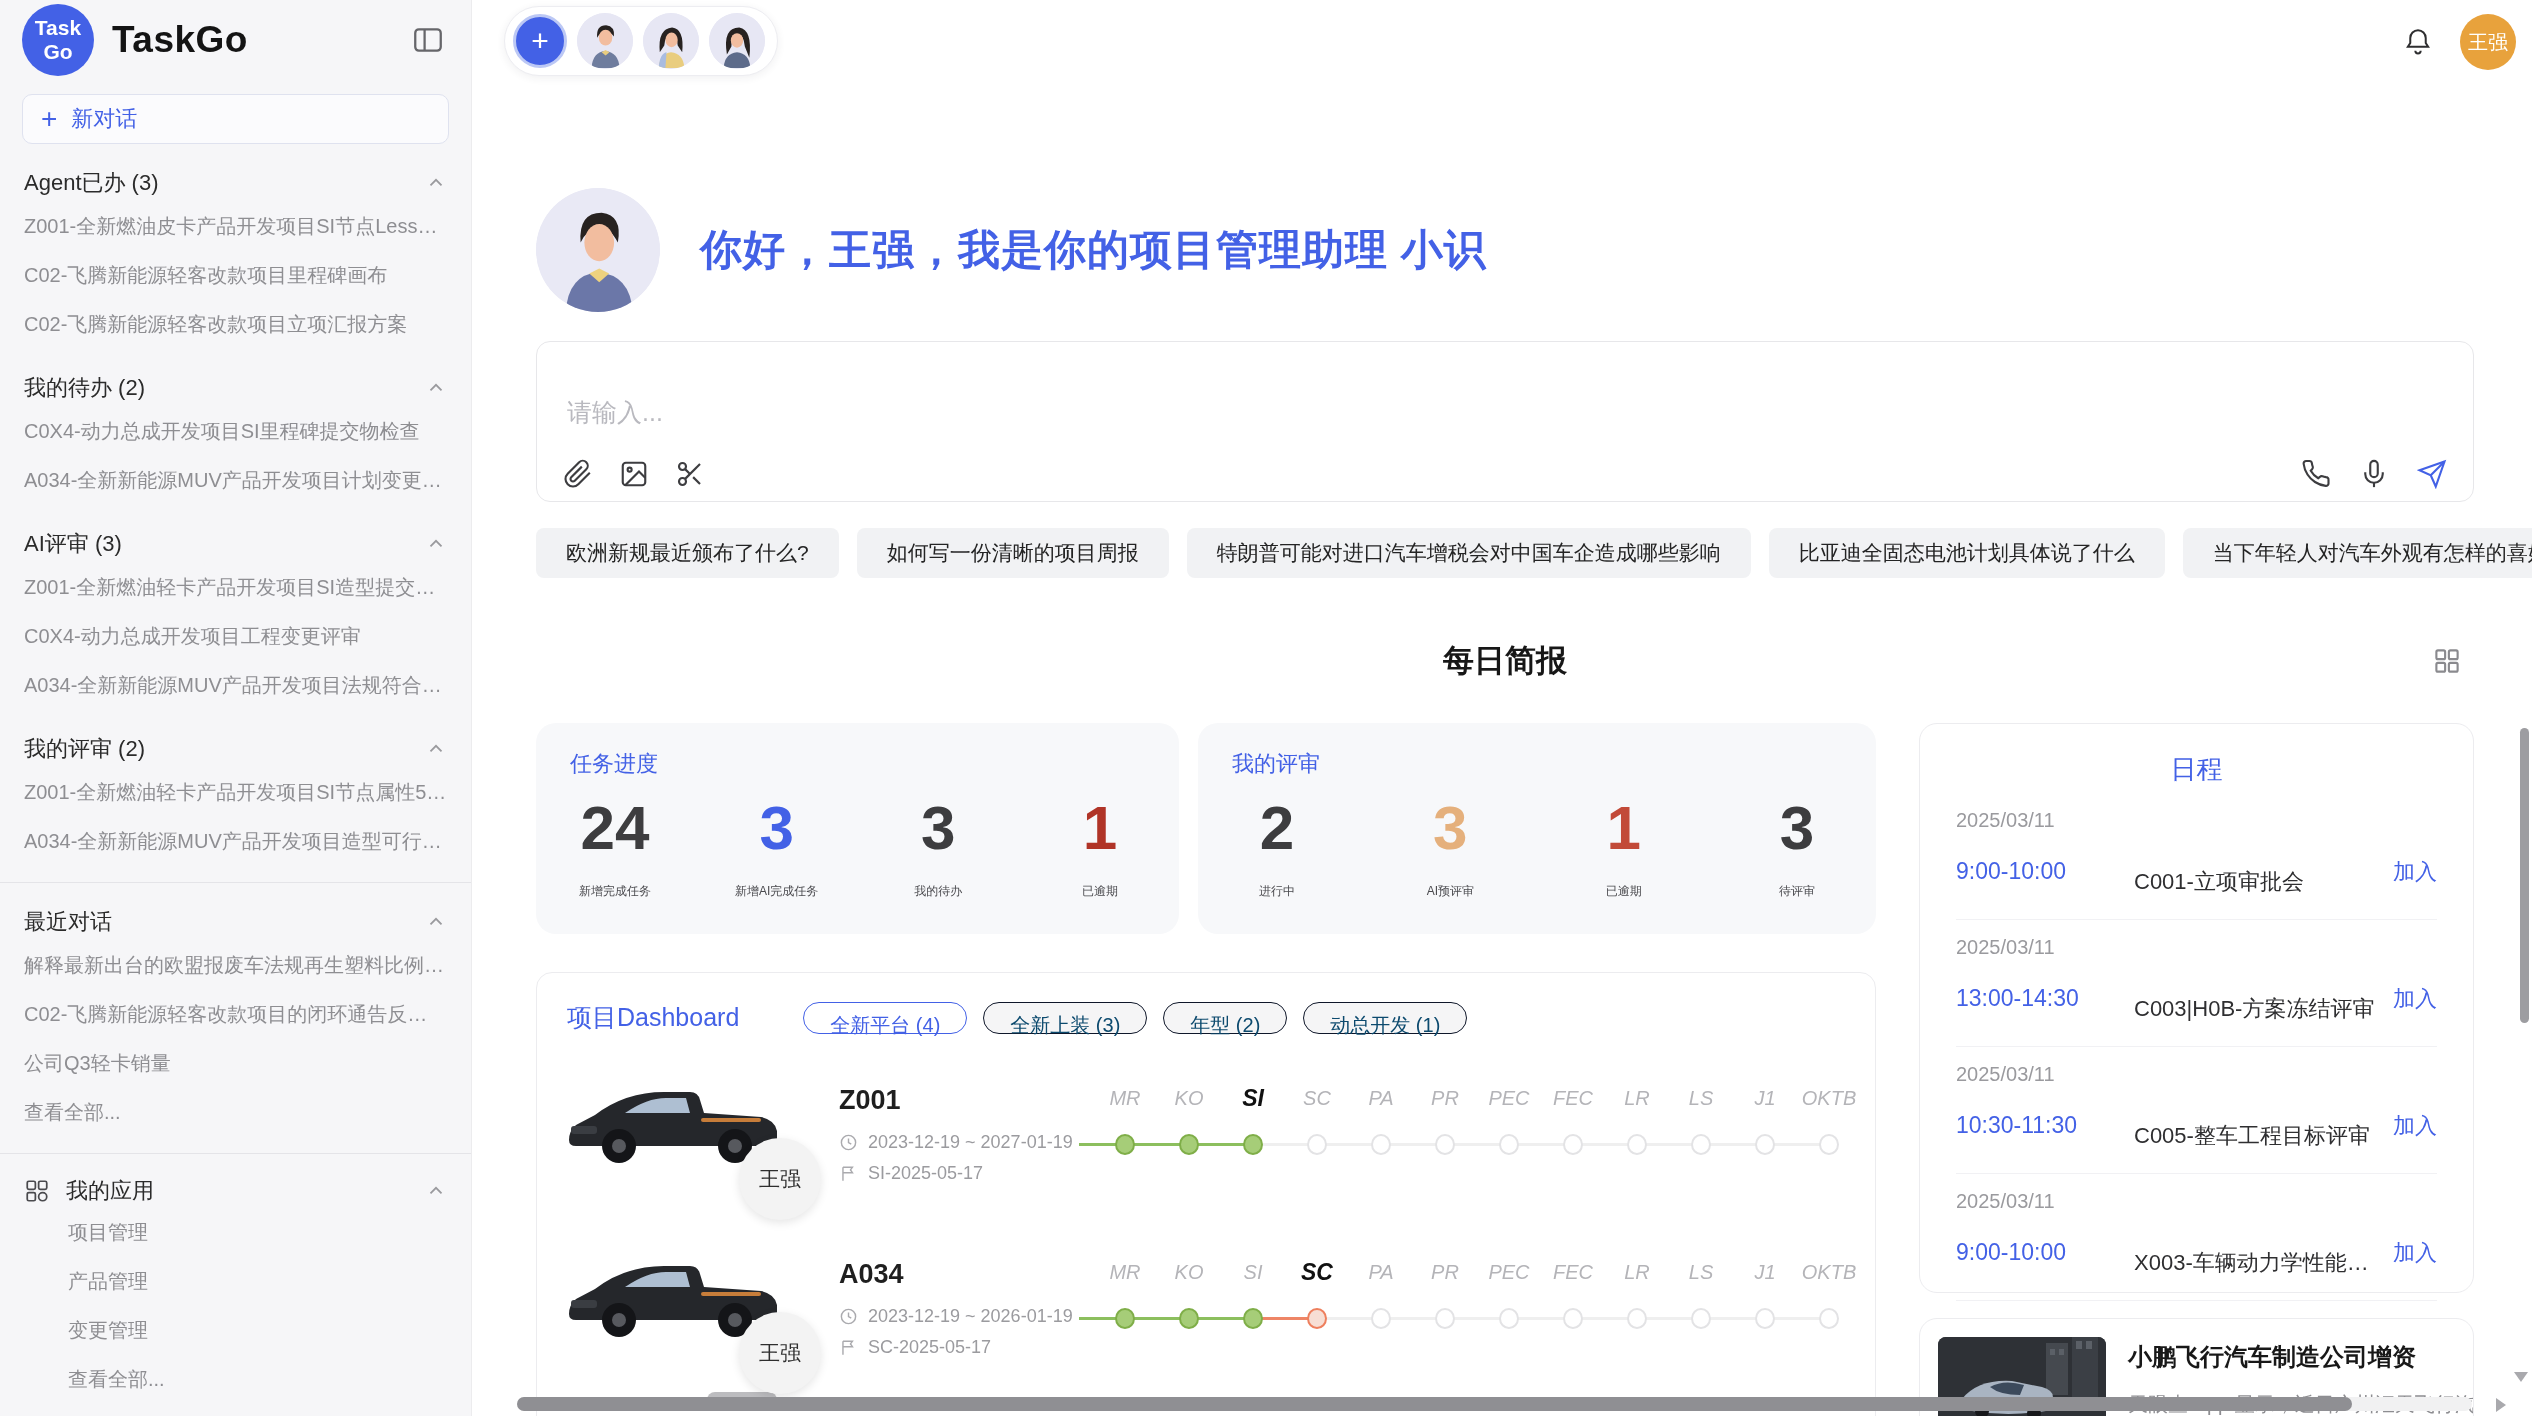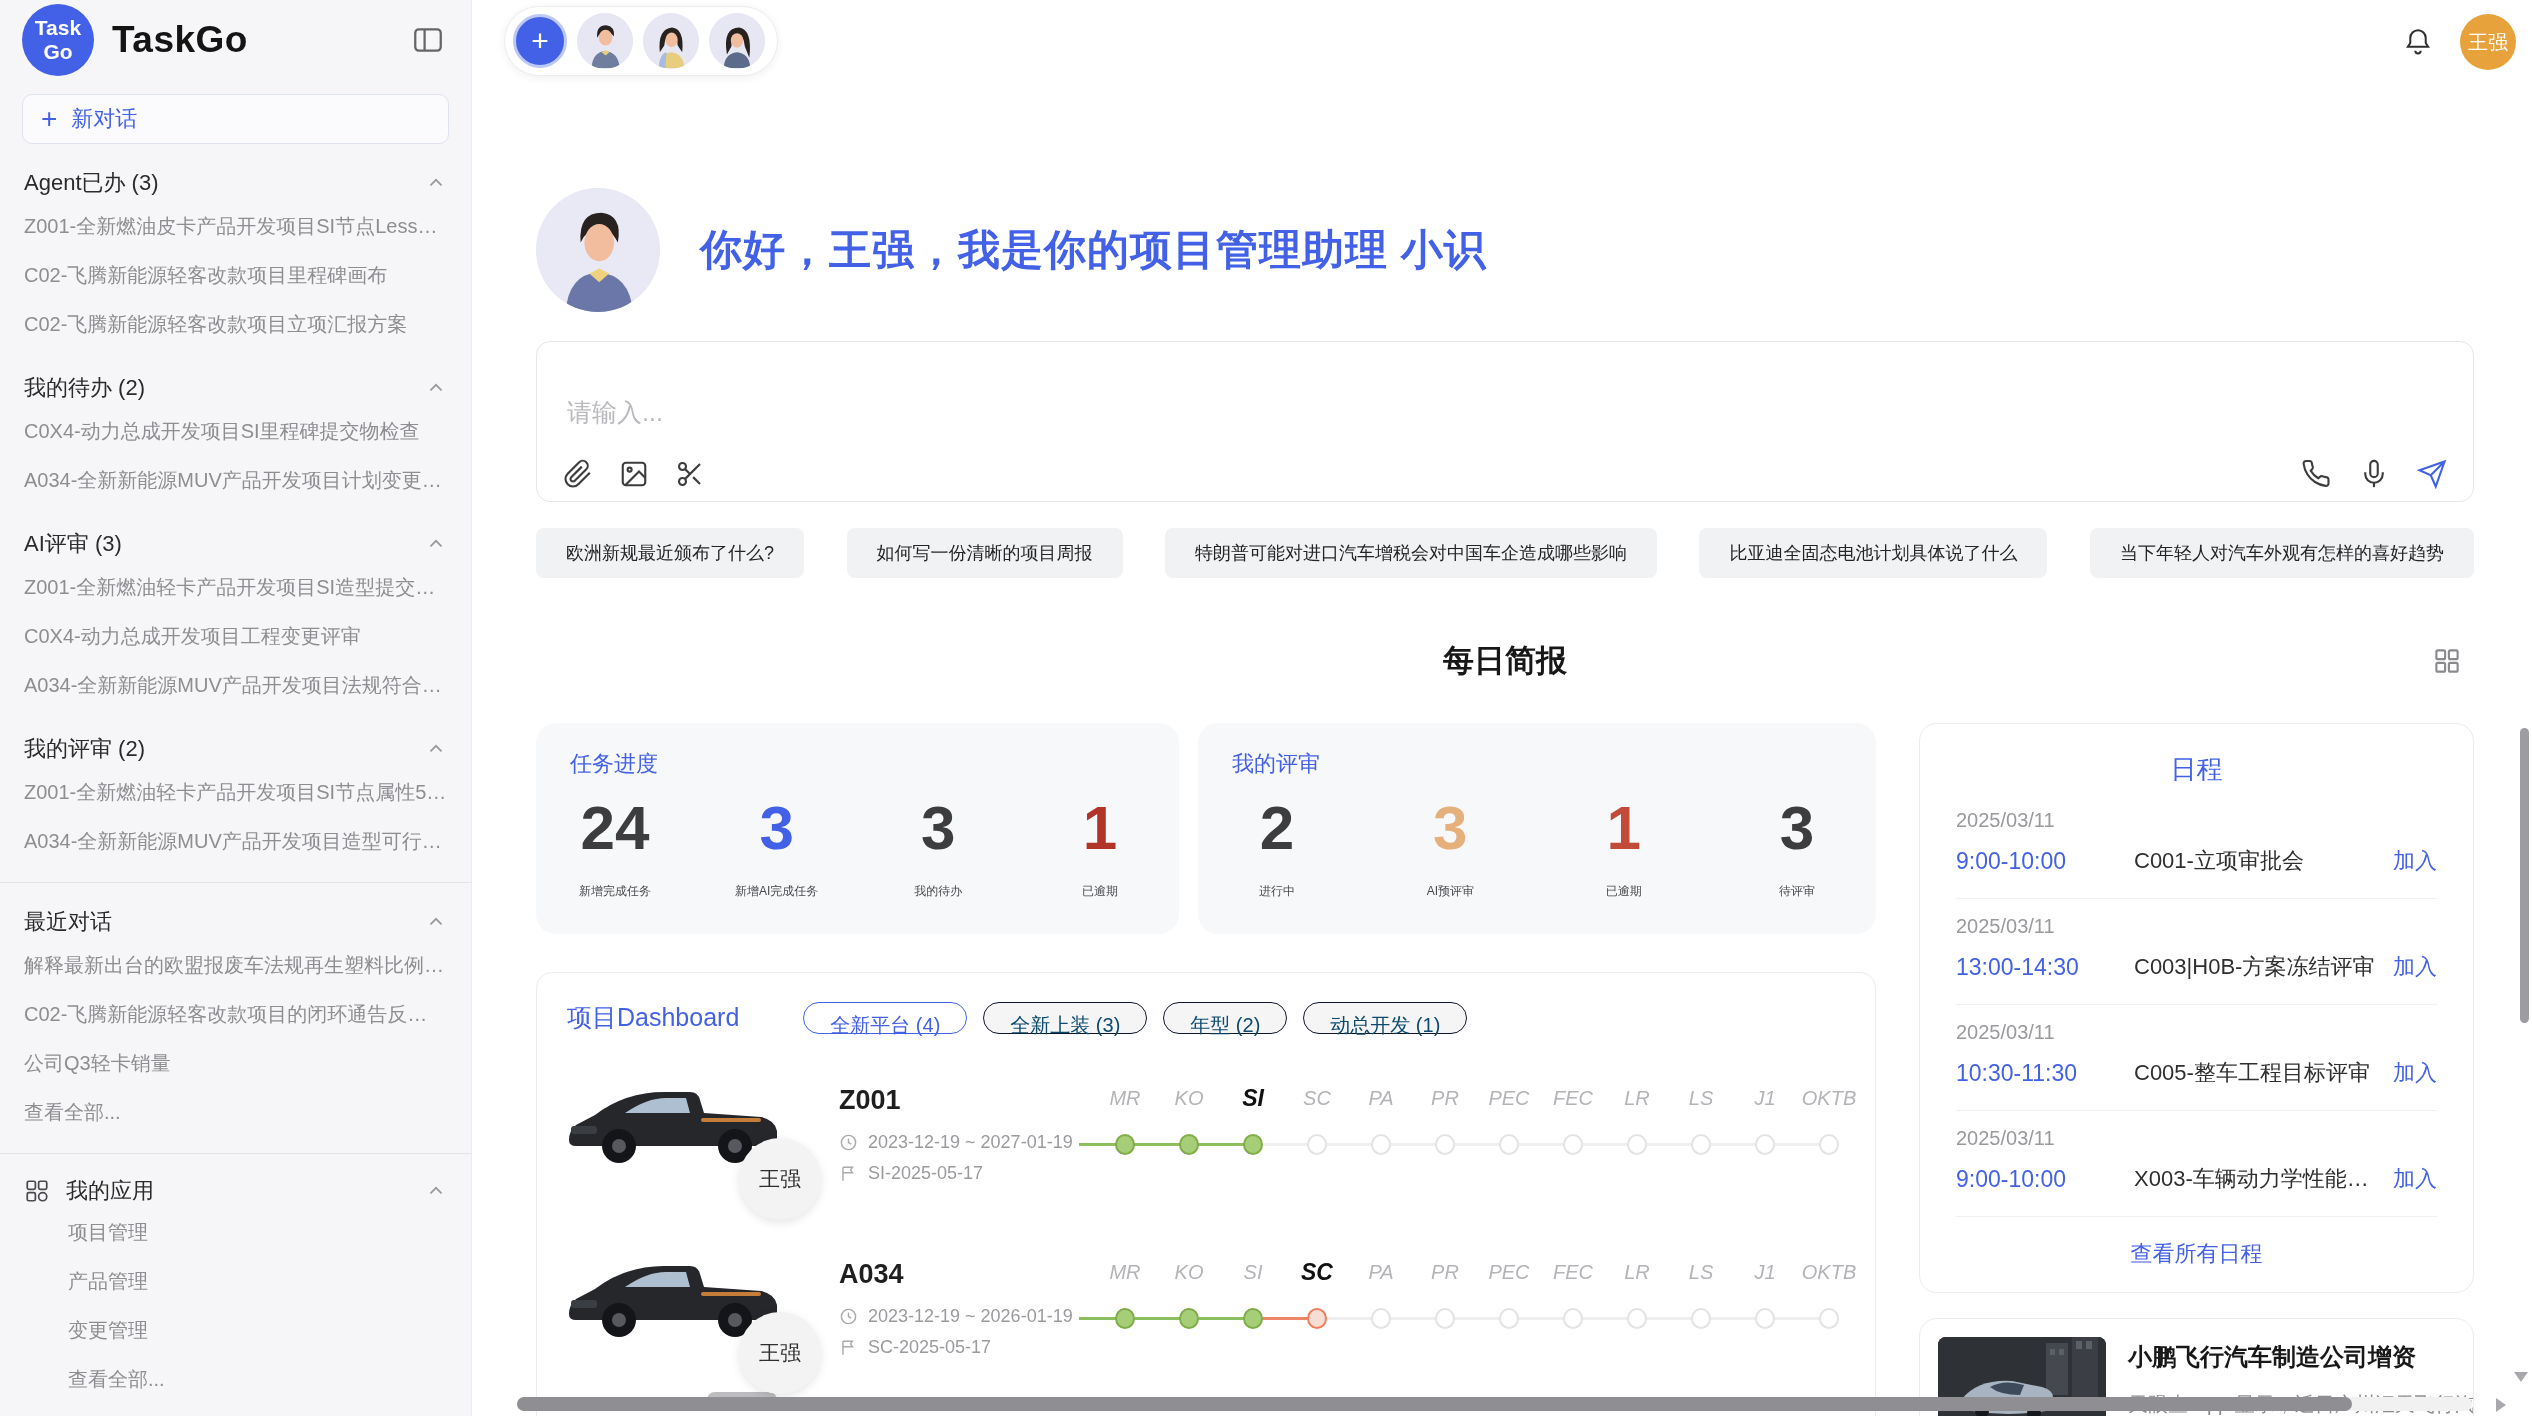--- a/index.html
+++ b/index.html
@@ -42,21 +42,21 @@
   .greet-text{font-size:42px;font-weight:bold;color:#4361e6;letter-spacing:1px;}
 
   .composer{position:absolute;left:64px;top:341px;width:1938px;height:161px;border:1px solid #e7e7ea;border-radius:14px;background:#fff;}
   .composer input{position:absolute;left:30px;top:56px;width:1200px;border:none;outline:none;font-size:25px;font-family:inherit;color:#333;background:transparent;}
   .composer input::placeholder{color:#b9b9bf;}
   .composer-icons-left{position:absolute;left:26px;bottom:12px;display:flex;gap:26px;align-items:center;}
   .composer-icons-right{position:absolute;right:26px;bottom:12px;display:flex;gap:28px;align-items:center;}
   .cicon{width:30px;height:30px;cursor:pointer;}
 
   .chips{position:absolute;left:64px;top:528px;width:1938px;display:flex;justify-content:space-between;gap:18px;}
-  .chip{background:#f1f2f4;border-radius:8px;height:50px;line-height:50px;padding:0 30px;font-size:18px;color:#242424;white-space:nowrap;cursor:pointer;}
+  .chip{background:#f1f2f4;border-radius:8px;height:50px;line-height:50px;padding:0 30px;font-size:21px;color:#242424;white-space:nowrap;cursor:pointer;}
 
   .briefing-title{position:absolute;left:64px;top:640px;width:1938px;text-align:center;font-size:31px;font-weight:bold;color:#171717;}
   .layout-toggle{position:absolute;right:70px;top:646px;width:30px;height:30px;cursor:pointer;}
 
   .stats-row{position:absolute;left:64px;top:723px;display:flex;gap:19px;}
   .stat-card{background:#f7f8fa;border-radius:20px;padding:26px 34px 24px;height:211px;}
   .stat-card.c1{width:643px;}
   .stat-card.c2{width:678px;}
   .stat-card h3{font-size:22px;color:#4361e6;font-weight:normal;}
   .stat-cols{display:flex;justify-content:space-between;margin-top:10px;}
@@ -95,21 +95,21 @@
   .row-stub{height:30px;padding-left:170px;}
   .stub-car{width:70px;height:16px;border-radius:8px 8px 0 0;background:#bcbcbf;}
 
   .schedule{position:absolute;left:1447px;top:723px;width:555px;height:570px;border:1px solid #ececef;border-radius:18px;background:#fff;}
   .sched-title{text-align:center;font-size:26px;color:#4361e6;margin-top:28px;}
   .sched-list{padding:6px 36px 0;}
   .sched-item{padding:16px 0 22px;border-bottom:1px solid #f1f1f4;}
   .sched-date{font-size:20px;color:#9a9a9e;}
   .sched-line{display:flex;align-items:center;margin-top:14px;}
   .sched-time{width:178px;font-size:23px;color:#4361e6;flex:0 0 auto;}
-  .sched-name{flex:1;font-size:22px;color:#2f2f31;white-space:nowrap;overflow:hidden;text-overflow:ellipsis;}
+  .sched-name{flex:1;font-size:22px;color:#2f2f31;white-space:nowrap;overflow:hidden;text-overflow:ellipsis;margin-top:21px;}
   .sched-join{font-size:22px;color:#4361e6;cursor:pointer;margin-left:14px;}
   .sched-footer{text-align:center;font-size:22px;color:#4361e6;margin-top:22px;cursor:pointer;}
 
   .news{position:absolute;left:1447px;top:1318px;width:555px;height:120px;border:1px solid #ececef;border-radius:18px;background:#fff;padding:18px;display:flex;gap:22px;overflow:hidden;}
   .news-img{width:168px;height:96px;border-radius:8px;overflow:hidden;flex:0 0 auto;background:#2e3136;}
   .news-title{font-size:24px;font-weight:bold;color:#181818;margin-top:4px;white-space:nowrap;}
   .news-snippet{font-size:20px;color:#8d8d91;margin-top:18px;white-space:nowrap;overflow:hidden;}
 
   
   .hscroll-track{position:absolute;left:45px;top:1397px;width:1955px;height:14px;background:#f1f1f2;border-radius:7px;}

